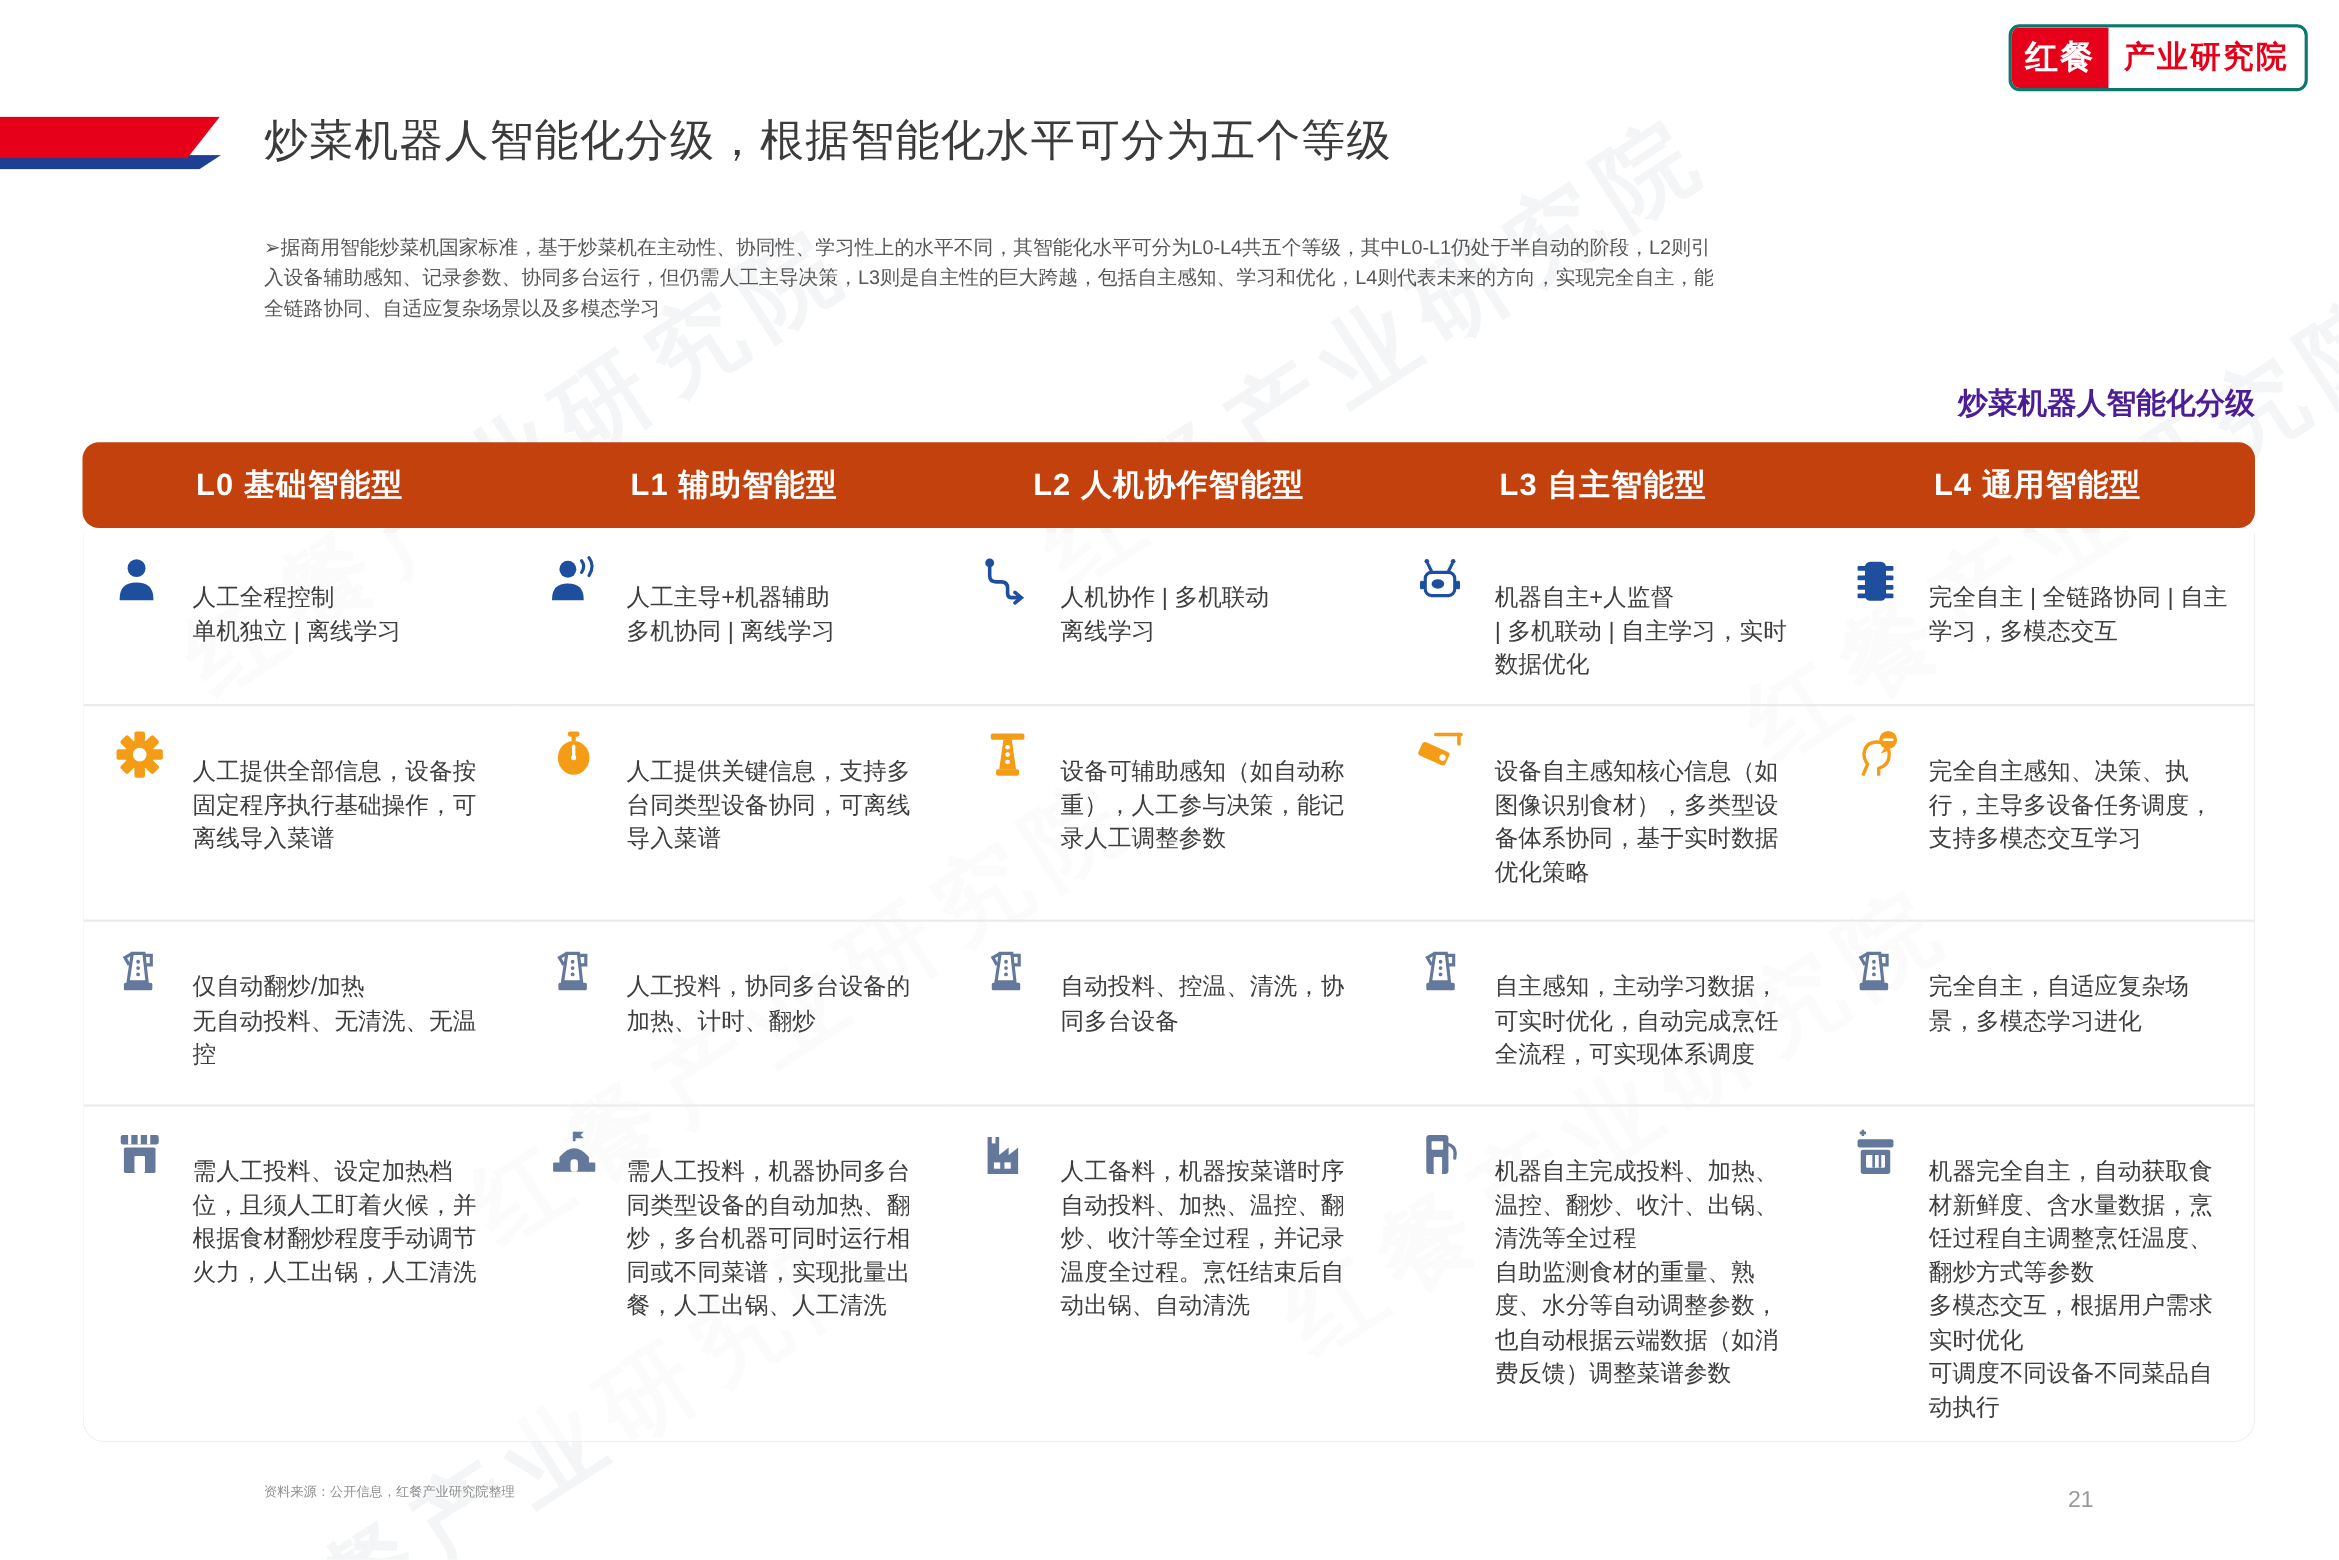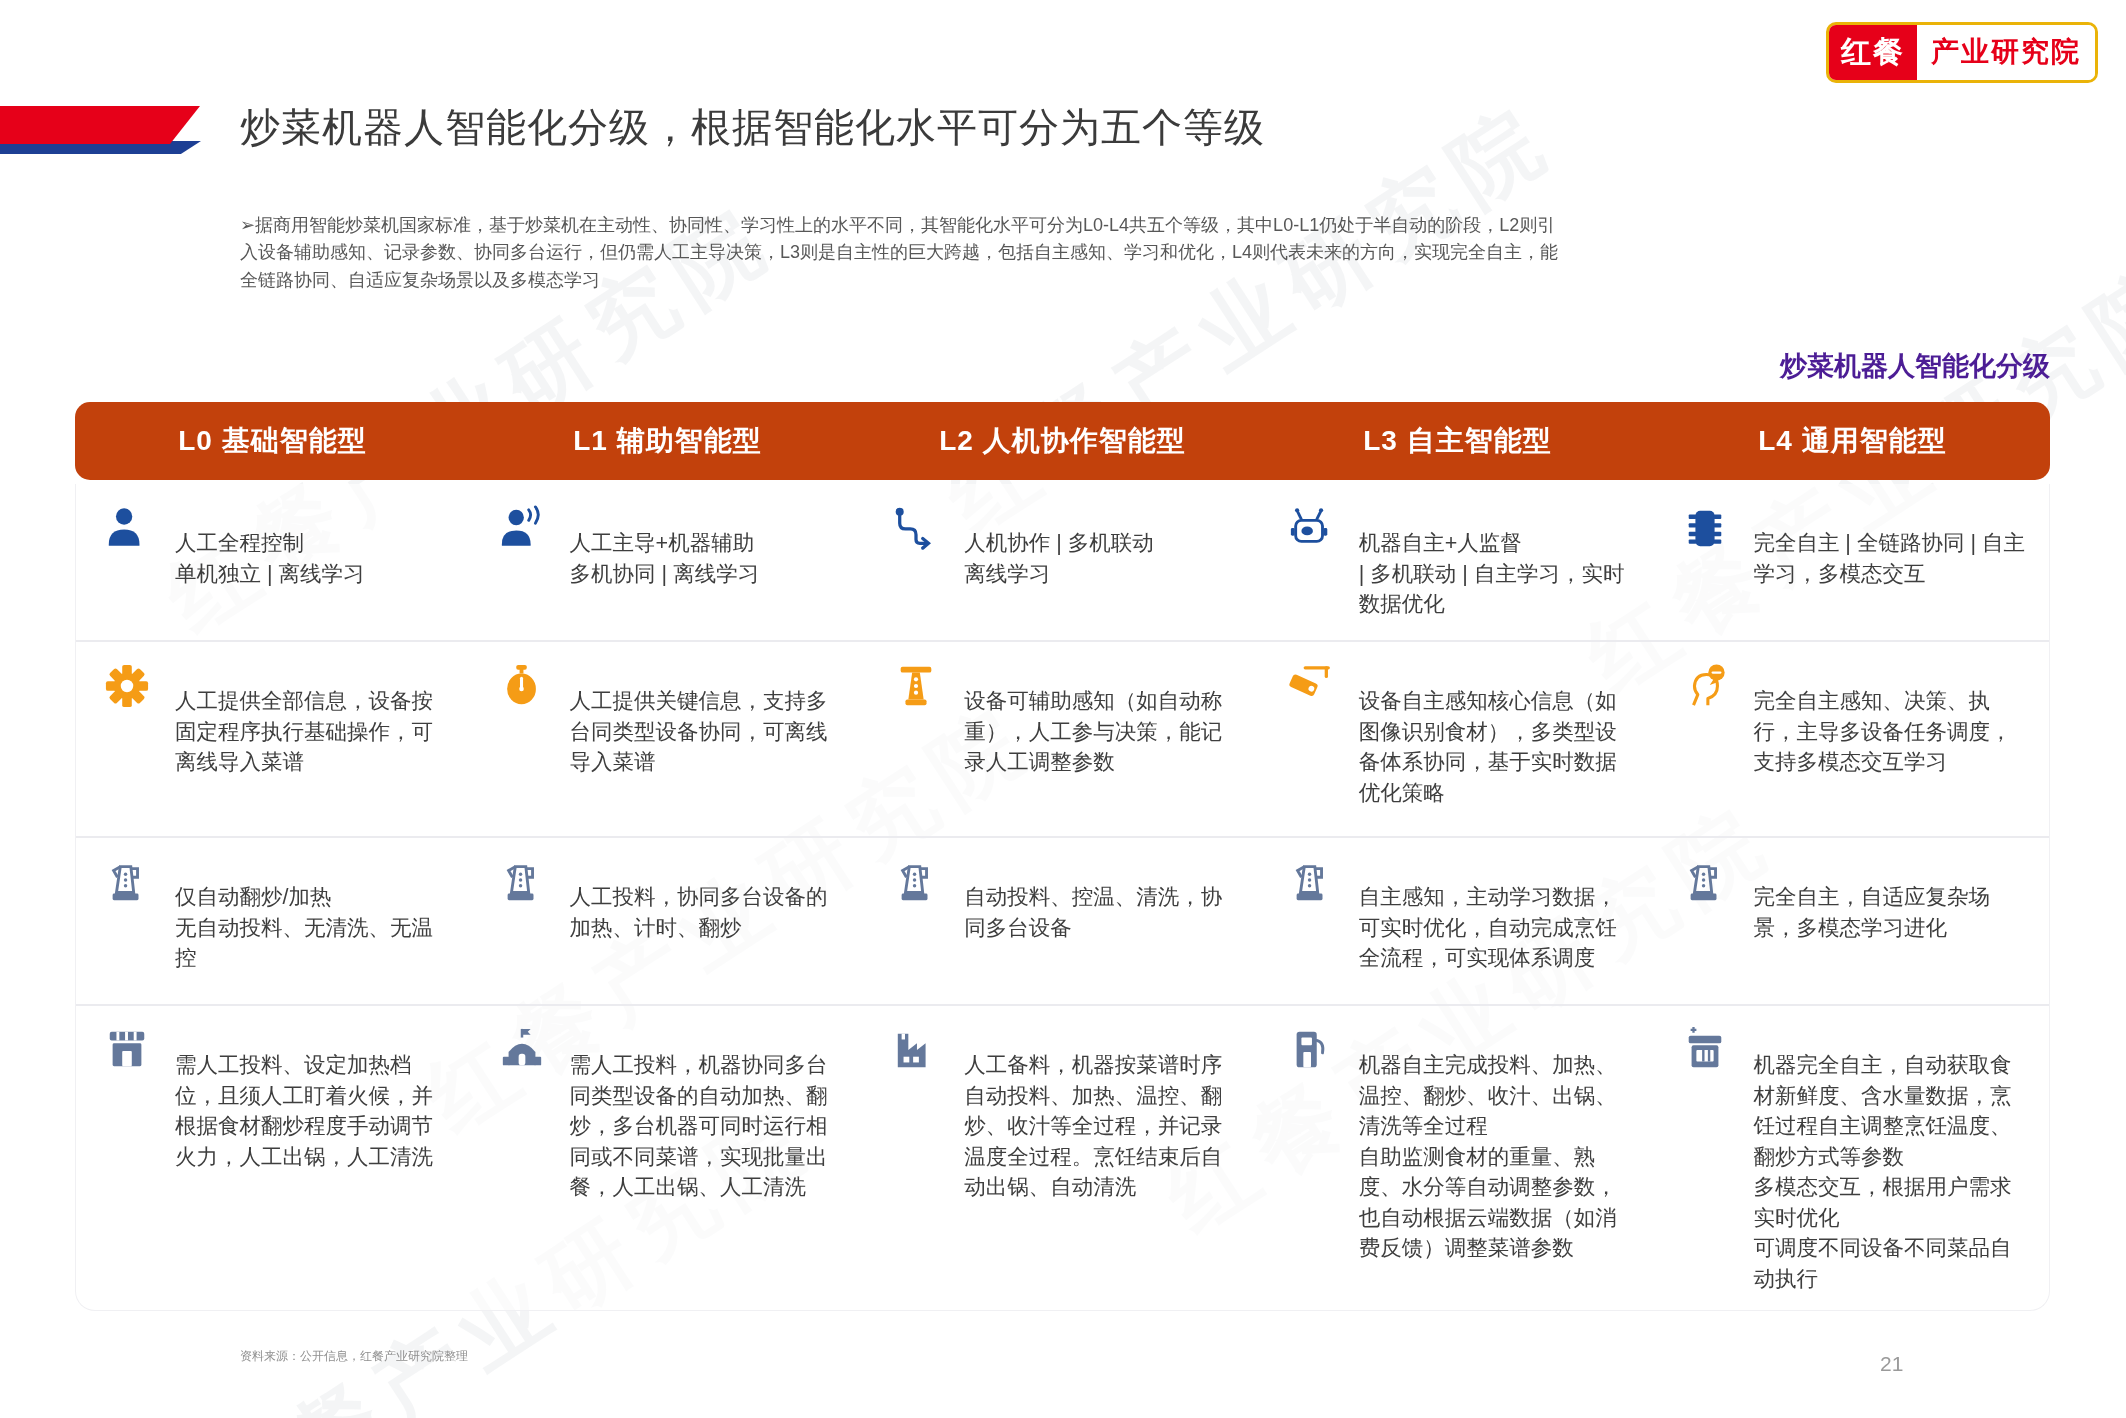--- a/index.html
+++ b/index.html
@@ -7,21 +7,21 @@
   body {
     position:relative; background:#ffffff; overflow:hidden;
     font-family:"Liberation Sans","DejaVu Sans",sans-serif; color:#3f3f3f;
   }
   
   .wm-layer { position:absolute; inset:0; pointer-events:none; z-index:0; }
   .wm { position:absolute; font-size:86px; font-weight:bold; letter-spacing:14px;
         color:rgba(150,155,168,0.10); transform:rotate(-33deg); white-space:nowrap; }
   
   .logo { position:absolute; top:22px; right:28px; display:flex; align-items:stretch;
-          border:3px solid #eab308; border-radius:10px; overflow:hidden; z-index:5; }
+          border:3px solid #0f766e; border-radius:10px; overflow:hidden; z-index:5; }
   .logo-brand { background:#E60019; color:#fff; font-weight:bold; font-size:30px;
                 padding:7px 12px; letter-spacing:2px; }
   .logo-inst { background:#fff; color:#E60019; font-weight:bold; font-size:28px;
                padding:8px 14px; letter-spacing:2px; }
   
   .ribbon-red { position:absolute; left:0; top:106px; width:200px; height:38px;
                 background:#E60019; clip-path:polygon(0 0,100% 0,85% 100%,0 100%); z-index:2; }
   .ribbon-blue { position:absolute; left:0; top:141px; width:201px; height:13px;
                  background:#1D3F94; clip-path:polygon(0 0,100% 0,90% 100%,0 100%); z-index:1; }
   

